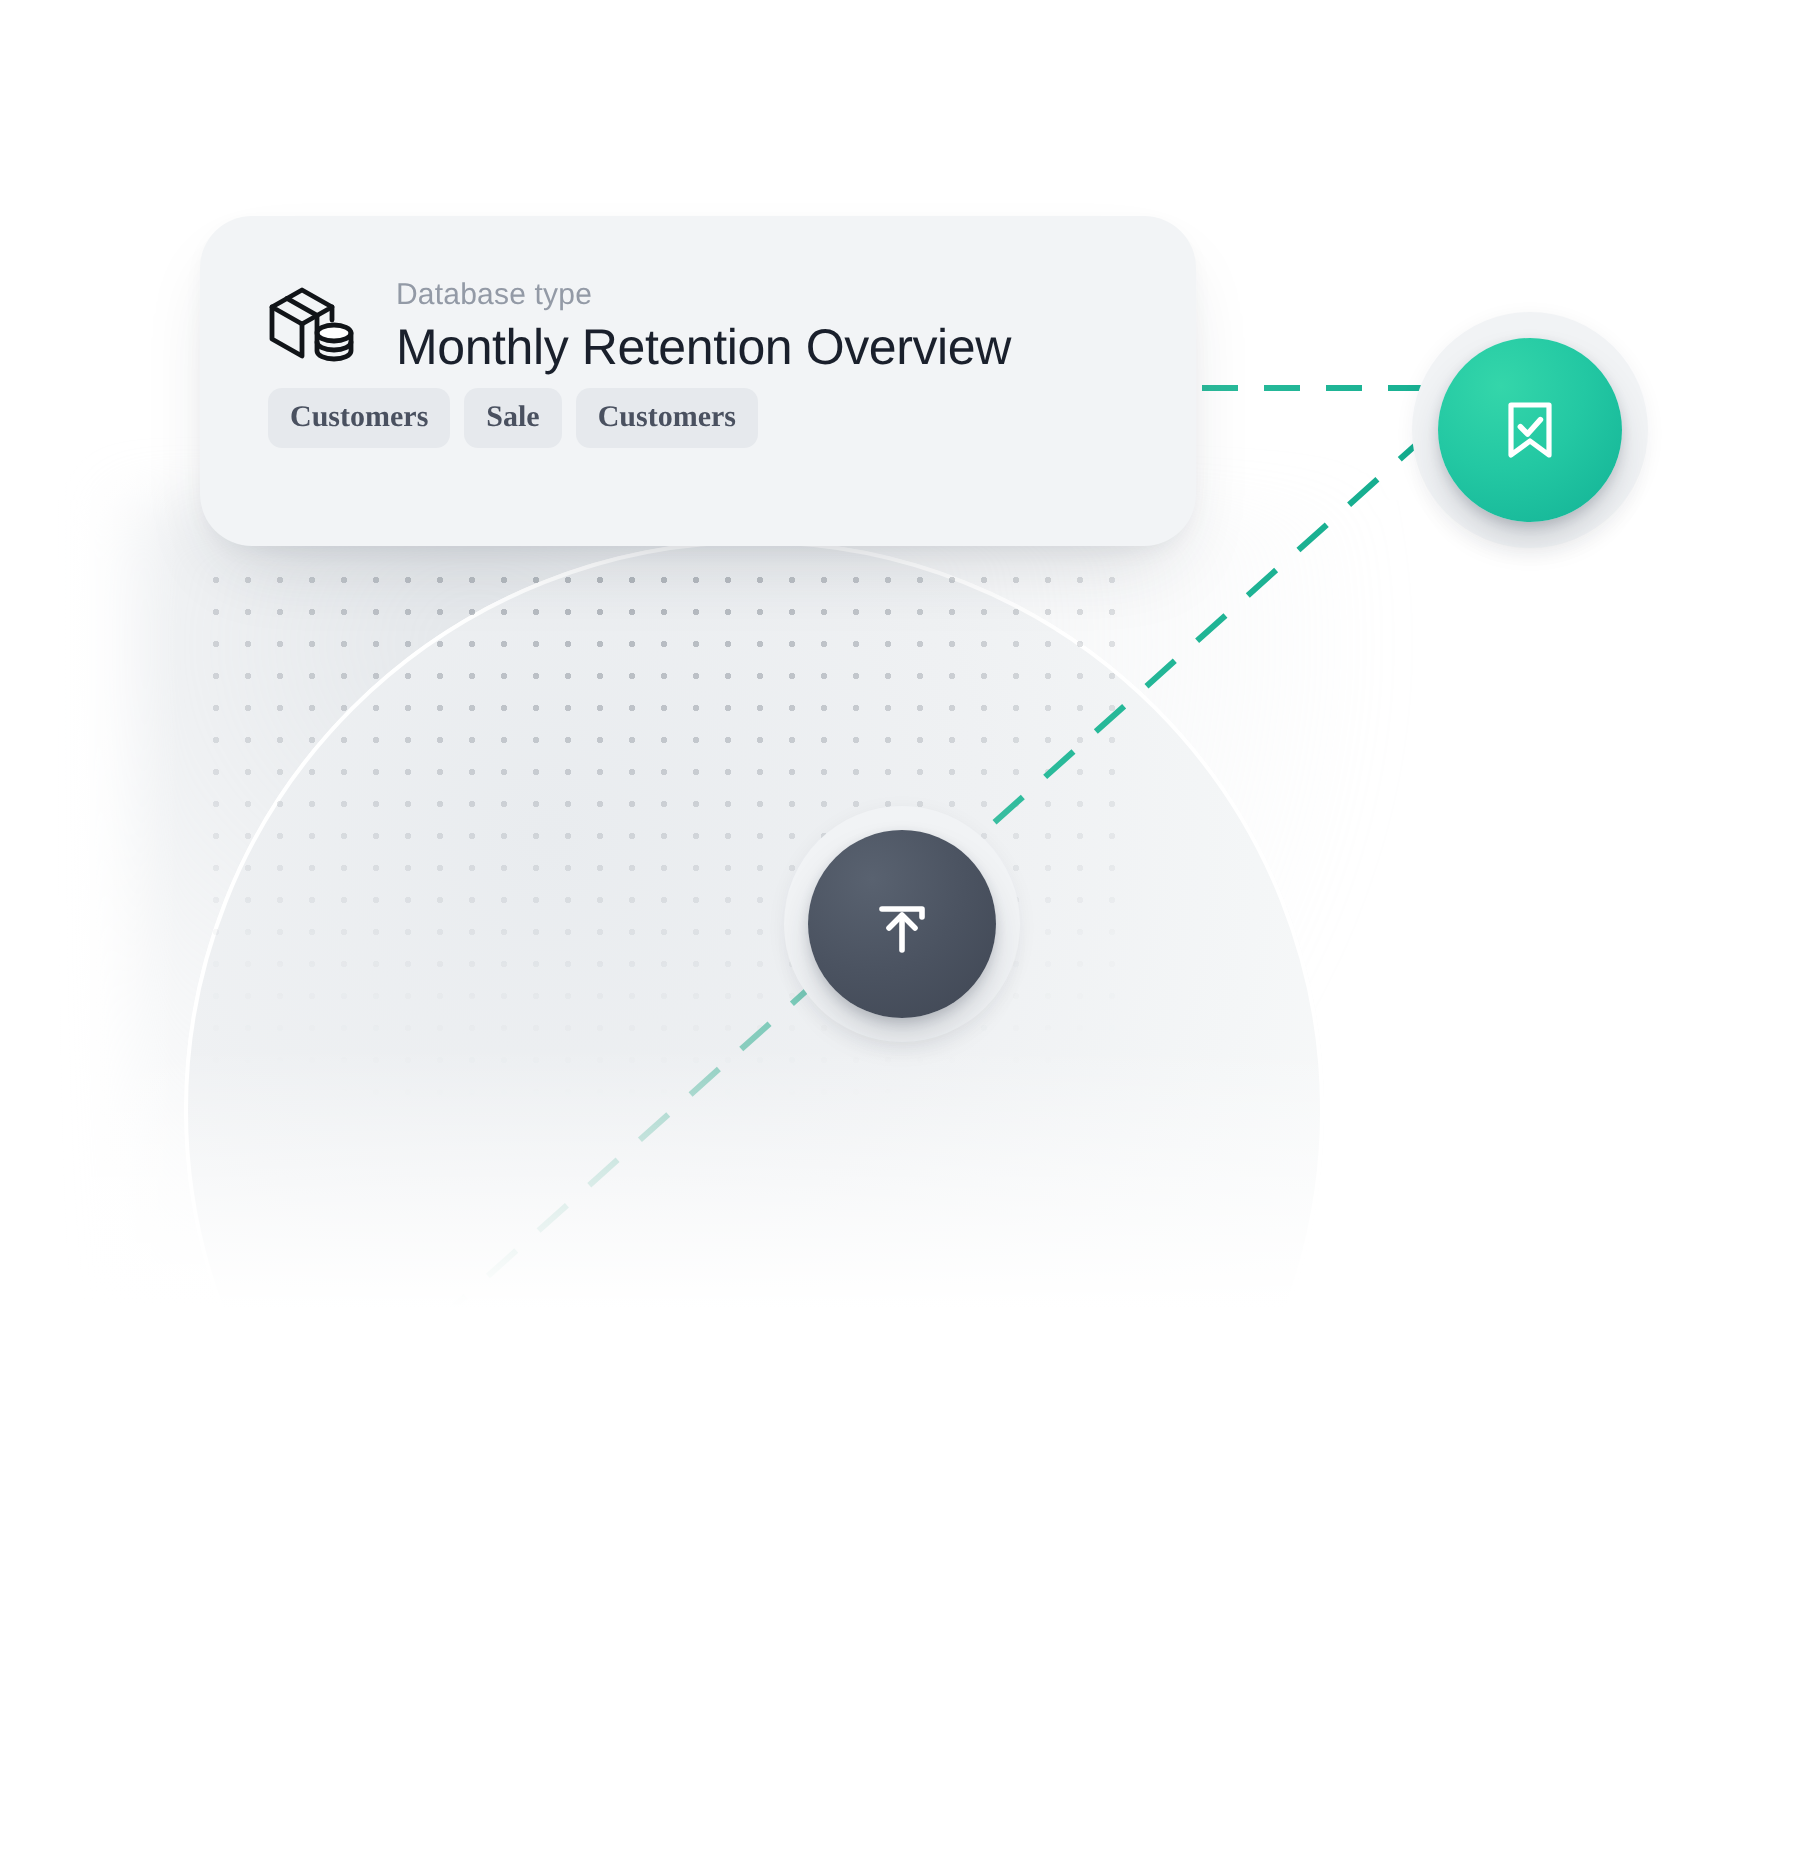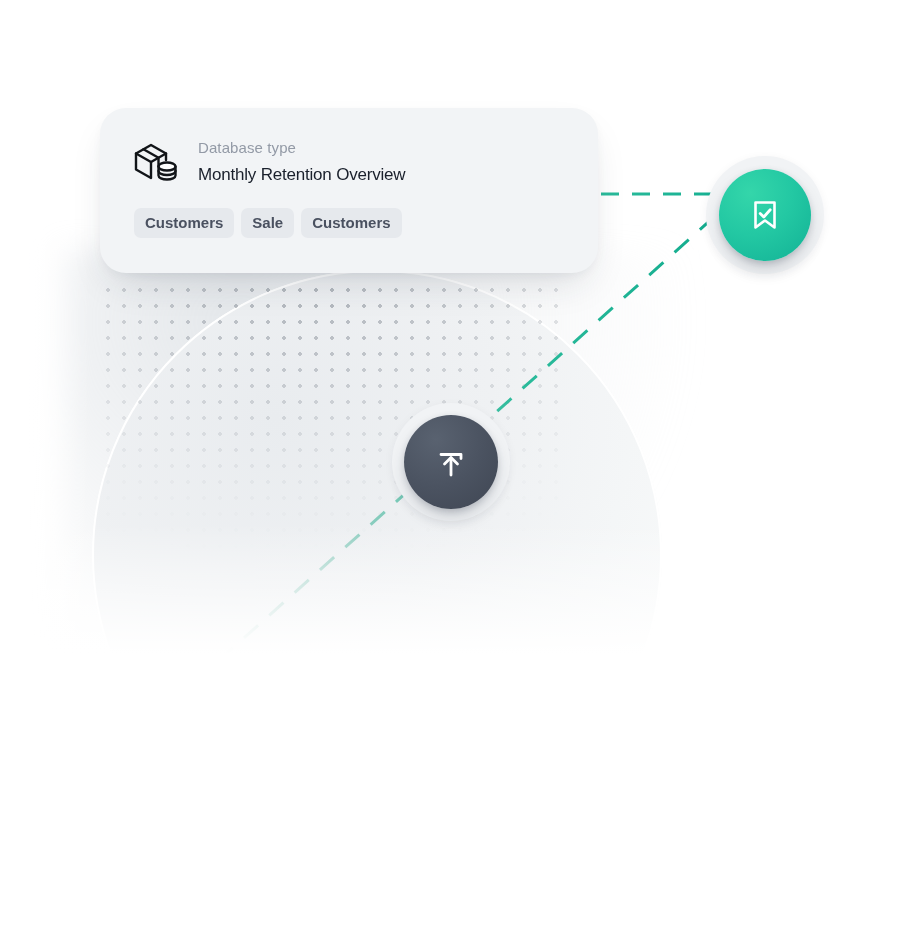--- a/index.html
+++ b/index.html
@@ -127,32 +127,33 @@
     gap: 2px;
     min-width: 0;
   }
   .card-eyebrow {
     font-size: 15px;
     color: #939aa6;
     line-height: 19px;
     letter-spacing: 0.1px;
   }
   .card-title {
-    font-size: 17px;
+    font-size: 25px;
     font-weight: 500;
     color: #1a202c;
     line-height: 31px;
     letter-spacing: -0.2px;
     white-space: nowrap;
   }
   .card-tags {
     display: flex;
     gap: 7px;
-    margin-top: 18px;
+    margin-top: 4px;
     margin-left: 4px;
+    font-family: Liberation Serif, serif;
   }
   .tag {
     background: #e6e9ed;
     color: #4a5160;
     font-size: 15px;
     font-weight: 700;
     line-height: 18px;
     padding: 6px 11px;
     border-radius: 7px;
     white-space: nowrap;

